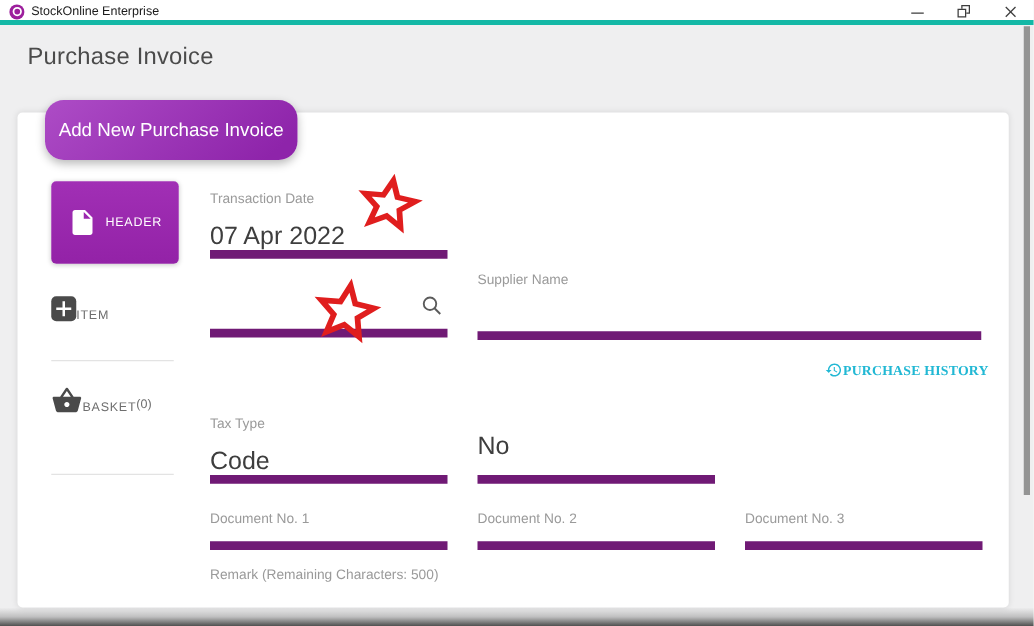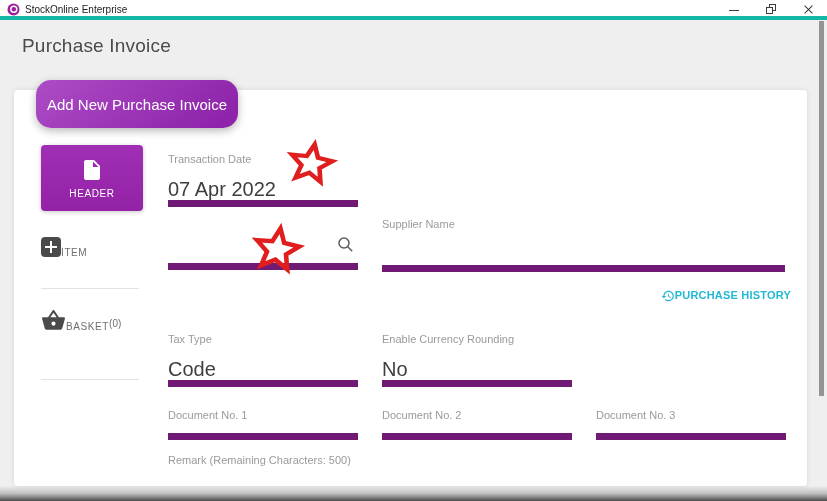--- a/index.html
+++ b/index.html
@@ -24,21 +24,21 @@
   
   .page-title { position:absolute; left:22px; top:35px; font-size:19px; color:#4b4b4b; letter-spacing:0.2px; }
   .card { position:absolute; left:14px; top:90px; width:793px; height:396px; background:#ffffff; border-radius:4px; box-shadow:0 0 5px rgba(0,0,0,0.10); }
   .add-btn { position:absolute; left:36px; top:80px; width:202px; height:48px; border:none; border-radius:15px;
              background:linear-gradient(140deg,#ad4cc6 0%,#8e24aa 90%); box-shadow:0 3px 8px rgba(0,0,0,0.28);
              color:#fff; font-size:15px; font-family:"Liberation Sans",sans-serif; z-index:10; cursor:pointer; }
 
   
   .header-tile { position:absolute; left:41px; top:145px; width:102px; height:66px; border-radius:4px;
                  background:linear-gradient(180deg,#a12fb5,#9322a7); box-shadow:0 1px 4px rgba(0,0,0,0.22);
-                 display:flex; flex-direction:column; align-items:center; justify-content:center; gap:6px; z-index:5; }
+                 display:flex; flex-direction:row; align-items:center; justify-content:center; gap:6px; z-index:5; }
   .header-tile .tile-label { color:#fff; font-size:10px; letter-spacing:0.6px; }
   .side-group { position:absolute; left:41px; width:102px; display:flex; flex-direction:row; align-items:center; }
   .side-group .g-label { font-size:10px; color:#6e6e6e; letter-spacing:0.6px; }
   #grp-item { top:236px; }
   #grp-item .g-label { margin-top:11px; }
   #grp-basket { top:310px; }
   #grp-basket .g-label { margin-top:9px; }
   .g-sub { font-size:10px; color:#6e6e6e; margin-top:3px; }
   .side-divider { position:absolute; left:41px; width:98px; height:1px; background:#e3e3e3; }
   #div-item { top:288px; }
@@ -54,22 +54,22 @@
   #f-tdate { left:168px; top:153px; width:190px; height:54px; }
   #f-scode { left:168px; top:218px; width:190px; height:52px; }
   #f-sname { left:382px; top:218px; width:403px; height:54px; }
   #f-tax   { left:168px; top:333px; width:190px; height:54px; }
   #f-curr  { left:382px; top:333px; width:190px; height:54px; }
   #f-doc1  { left:168px; top:409px; width:190px; height:31px; }
   #f-doc2  { left:382px; top:409px; width:190px; height:31px; }
   #f-doc3  { left:596px; top:409px; width:190px; height:31px; }
   #f-remark { position:absolute; left:168px; top:454px; }
   .search-ic { position:absolute; right:4px; bottom:10px; }
-  .ph-link { position:absolute; right:36px; top:289px; display:flex; align-items:flex-start; gap:0;
-             color:#22b8d4; font-size:11px; font-weight:700; letter-spacing:0.2px; cursor:pointer; }
+  .ph-link { position:absolute; right:36px; top:289px; display:flex; align-items:flex-end; gap:0;
+             color:#22b8d4; font-size:11px; font-weight:700; letter-spacing:0.2px; cursor:pointer;font-family:Liberation Serif, serif; }
 
   
   .scroll-thumb { position:absolute; right:3px; top:21px; width:5px; height:375px; background:#949494; z-index:45; }
   .bottom-fade { position:absolute; left:0; bottom:0; width:827px; height:15px;
                  background:linear-gradient(180deg, rgba(79,79,79,0) 0%, rgba(79,79,79,0.30) 50%, #4d4d4d 100%); z-index:40; }
   .annot { position:absolute; left:0; top:0; z-index:60; pointer-events:none; }
 </style>
 </head>
 <body>
 
@@ -142,21 +142,20 @@
   </svg>
   <span>PURCHASE HISTORY</span>
 </div>
 
 <div class="field" id="f-tax">
   <span class="f-label">Tax Type</span>
   <span class="f-value">Code</span>
 </div>
 
 <div class="field" id="f-curr">
-  <span class="f-label">Enable Currency Rounding</span>
   <span class="f-value">No</span>
 </div>
 
 <div class="field" id="f-doc1">
   <span class="f-label">Document No. 1</span>
 </div>
 <div class="field" id="f-doc2">
   <span class="f-label">Document No. 2</span>
 </div>
 <div class="field" id="f-doc3">

